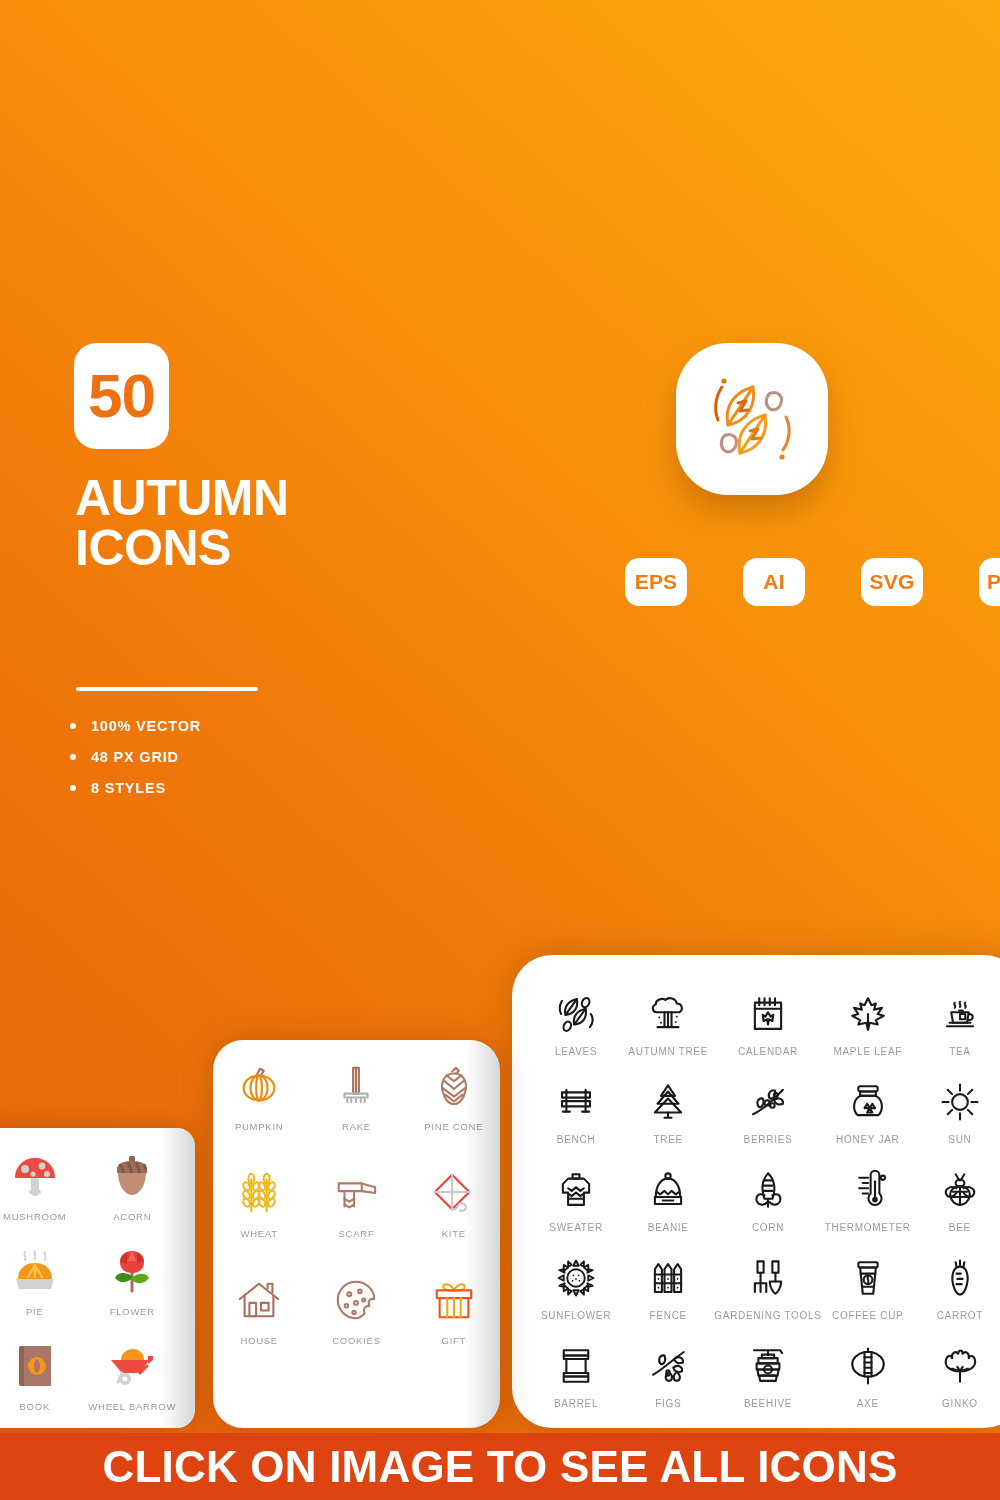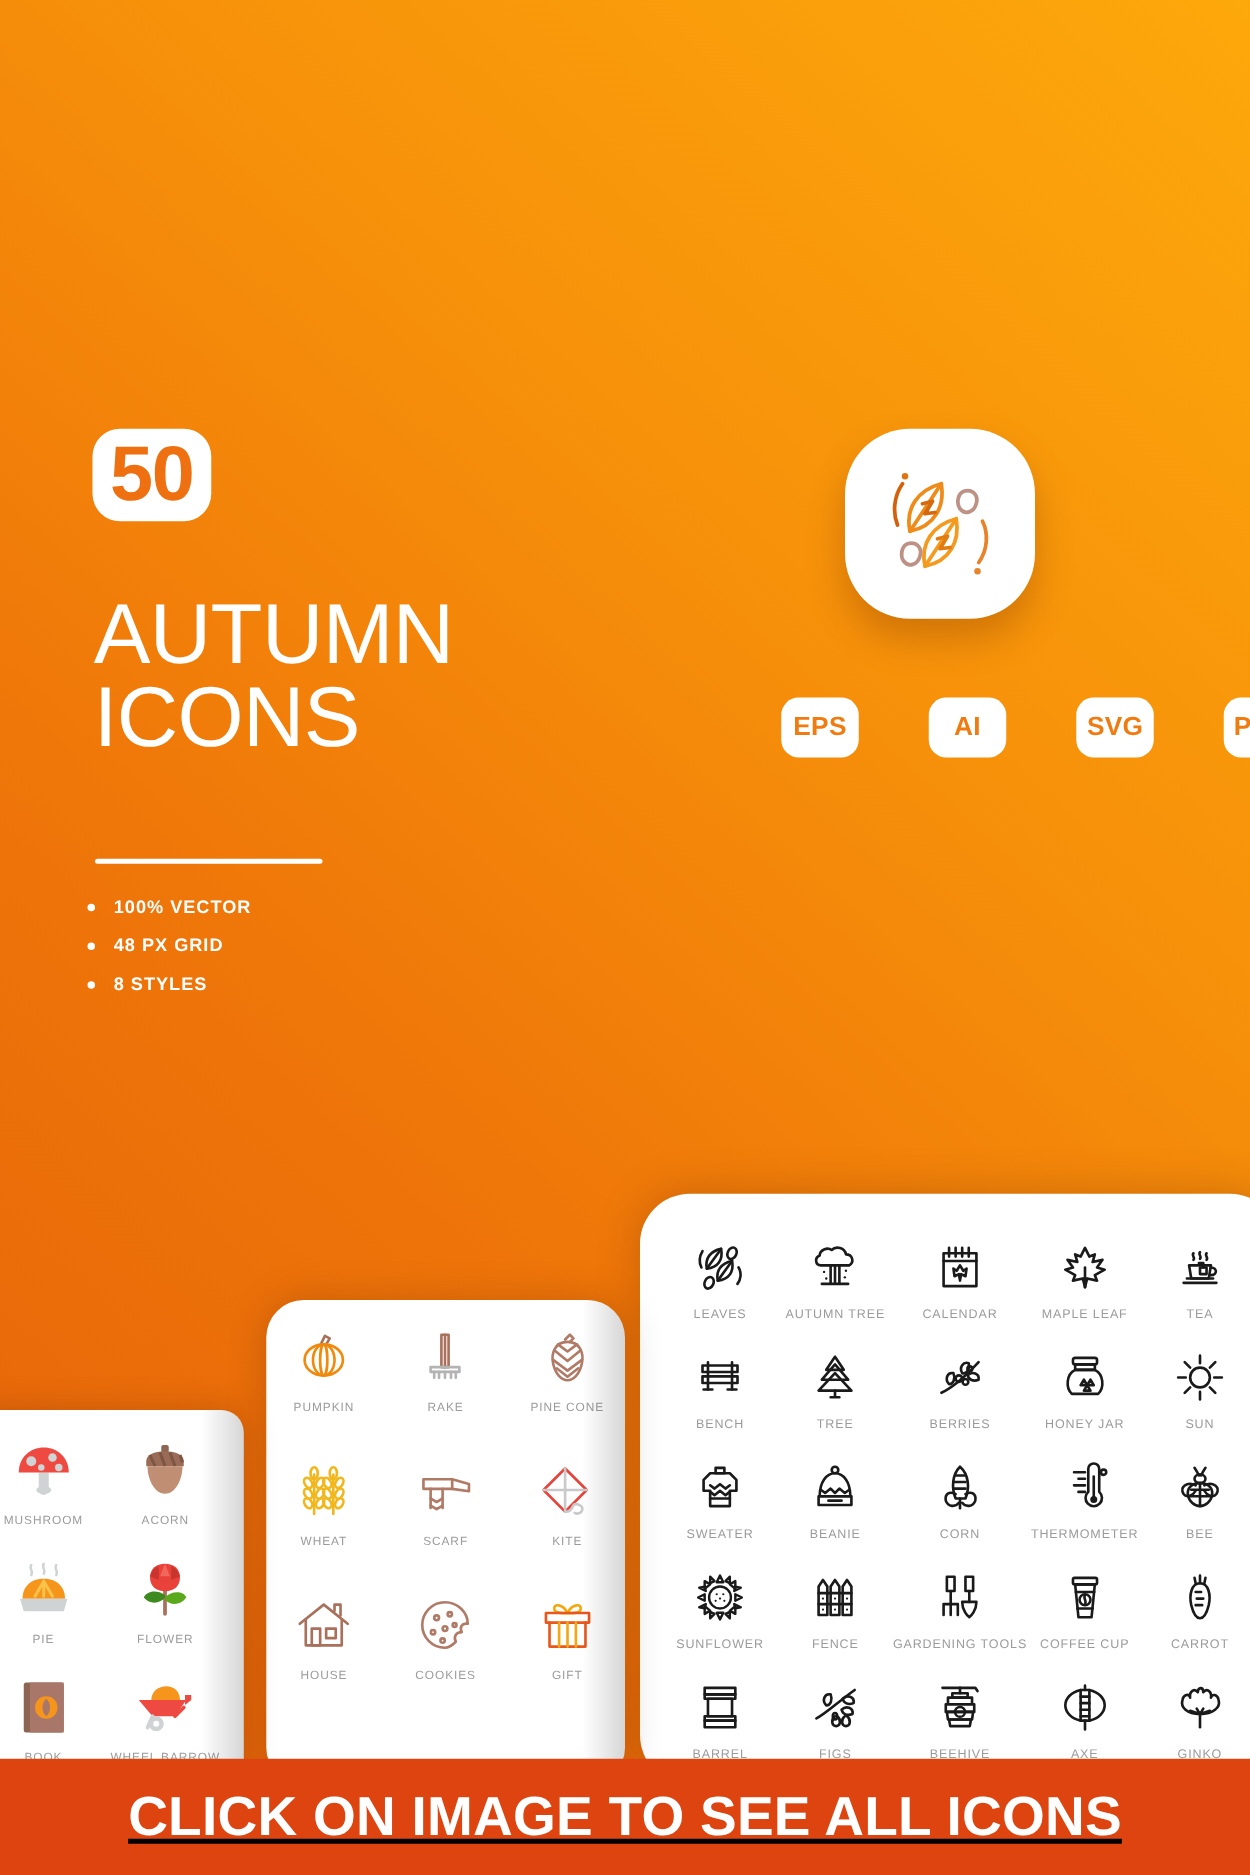--- a/index.html
+++ b/index.html
@@ -19,43 +19,43 @@
     overflow: hidden;
     background: linear-gradient(42deg, #e4610a 0%, #ef7609 38%, #f7920a 68%, #fda80b 100%);
   }
 
   
   .count-badge {
     position: absolute;
     left: 74px;
     top: 343px;
     width: 95px;
-    height: 74px;
+    height: 106px;
     background: #ffffff;
     border-radius: 22px;
     display: flex;
     align-items: center;
     justify-content: center;
   }
   .count-badge span {
     color: #ef7011;
     font-size: 62px;
     font-weight: 700;
     letter-spacing: -1px;
     line-height: 1;
   }
 
   .hero-title {
     position: absolute;
     left: 75px;
     top: 474px;
     width: 430px;
     color: #ffffff;
-    font-size: 68px;
-    font-weight: 400;
+    font-size: 50px;
+    font-weight: 700;
     line-height: 0.99;
     letter-spacing: -0.5px;
   }
   .hero-title .l2 { display: block; }
 
   .rule {
     position: absolute;
     left: 76px;
     top: 687px;
     width: 182px;
@@ -204,26 +204,25 @@
   .grid-left .cap { font-size: 9.5px; letter-spacing: 0.75px; margin-top: 7px; }
   .grid-mid  .cap { font-size: 9.5px; letter-spacing: 0.75px; margin-top: 7px; }
   .grid-big  .cap { font-size: 10px;  letter-spacing: 0.7px;  margin-top: 6px; }
 
   
   .cta {
     position: absolute;
     left: 0;
     bottom: 0;
     width: 1000px;
-    height: 93px;
+    height: 67px;
     background: #dd4410;
     display: flex;
     align-items: center;
     justify-content: center;
-    text-decoration: underline;
   }
   .cta span {
     color: #ffffff;
     font-size: 44px;
     font-weight: 700;
     letter-spacing: 0.2px;
     white-space: nowrap;
   }
 
   svg { overflow: visible; }

